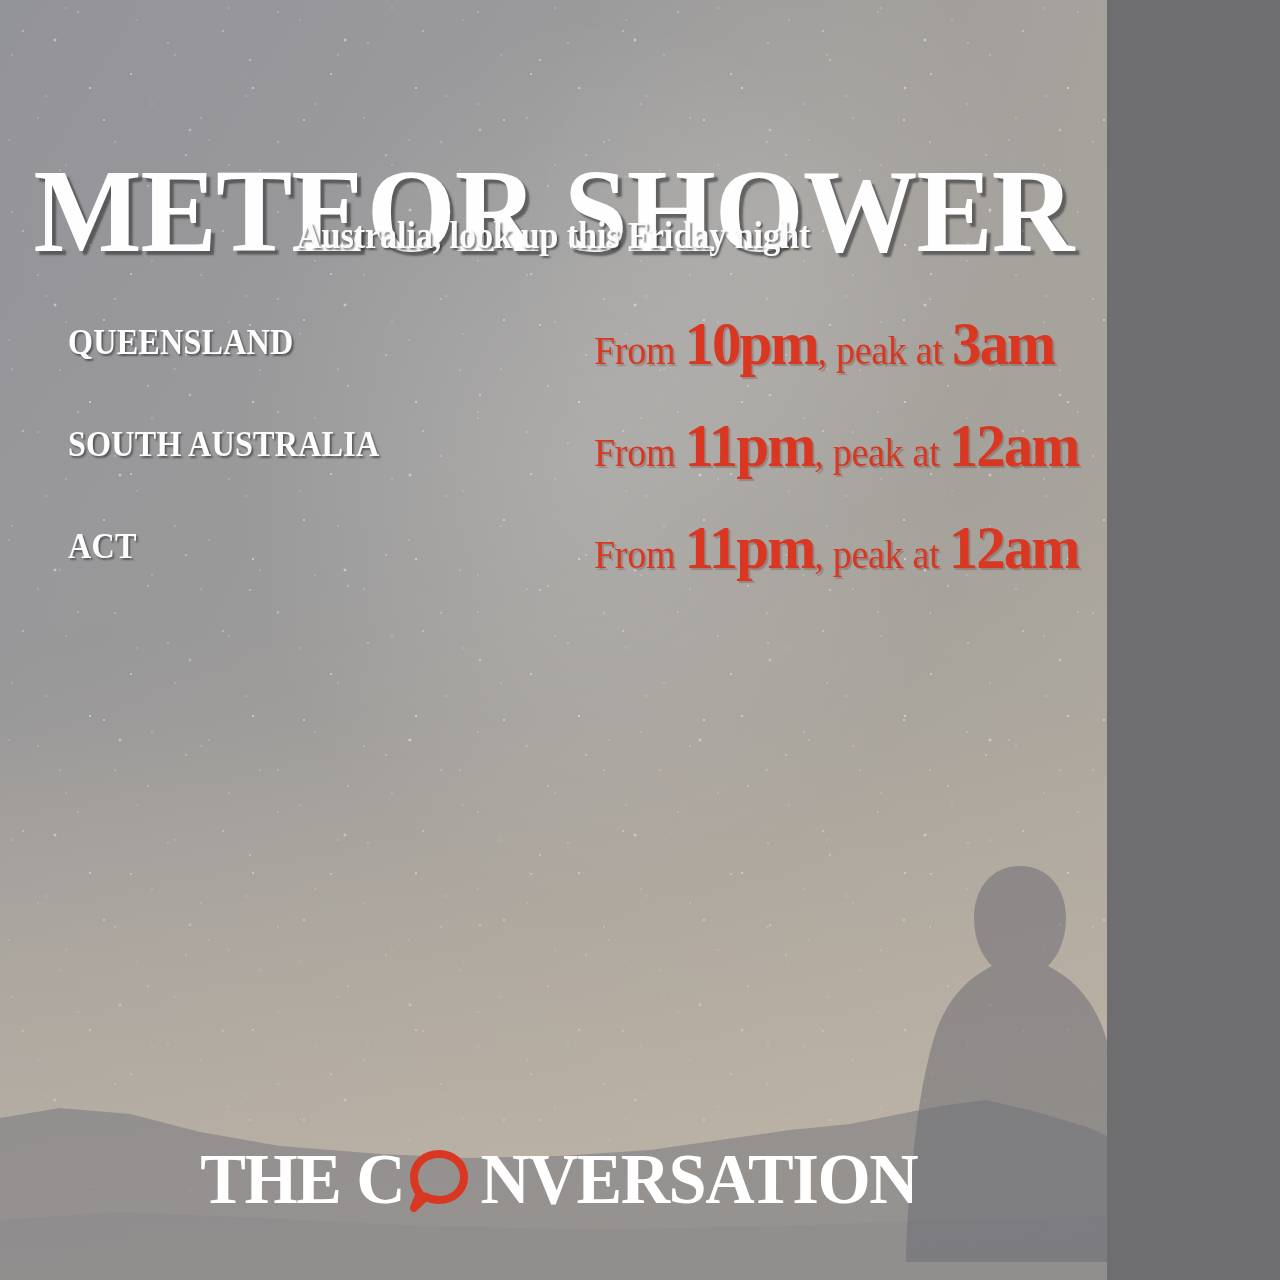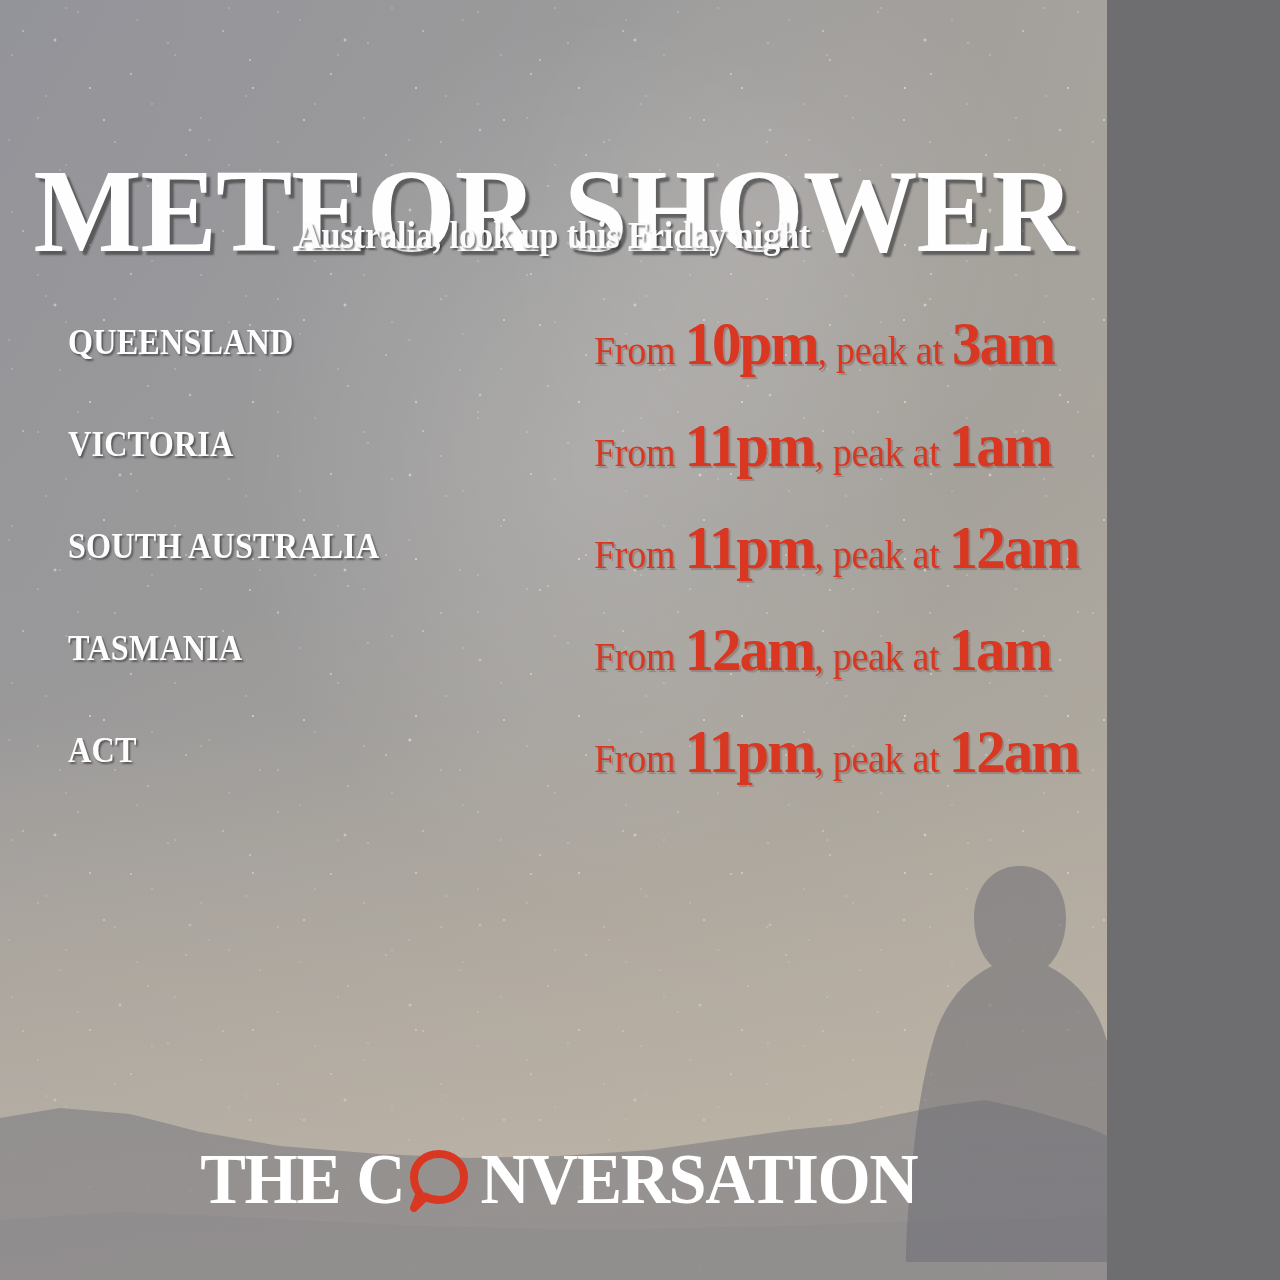--- a/index.html
+++ b/index.html
@@ -211,42 +211,30 @@
   <div class="rows">
 
     <div class="row">
       <span class="state">QUEENSLAND</span>
       <span class="times">
         <span class="lead">From </span><span class="big">10pm</span><span class="mid">, peak at </span><span class="big">3am</span>
       </span>
     </div>
 
 
-    <div class="row">
-      <span class="state">VICTORIA</span>
-      <span class="times">
-        <span class="lead">From </span><span class="big">11pm</span><span class="mid">, peak at </span><span class="big">1am</span>
-      </span>
-    </div>
 
     <div class="row">
       <span class="state">SOUTH AUSTRALIA</span>
       <span class="times">
         <span class="lead">From </span><span class="big">11pm</span><span class="mid">, peak at </span><span class="big">12am</span>
       </span>
     </div>
 
 
 
-    <div class="row">
-      <span class="state">TASMANIA</span>
-      <span class="times">
-        <span class="lead">From </span><span class="big">12am</span><span class="mid">, peak at </span><span class="big">1am</span>
-      </span>
-    </div>
 
     <div class="row">
       <span class="state">ACT</span>
       <span class="times">
         <span class="lead">From </span><span class="big">11pm</span><span class="mid">, peak at </span><span class="big">12am</span>
       </span>
     </div>
 
   </div>
 

